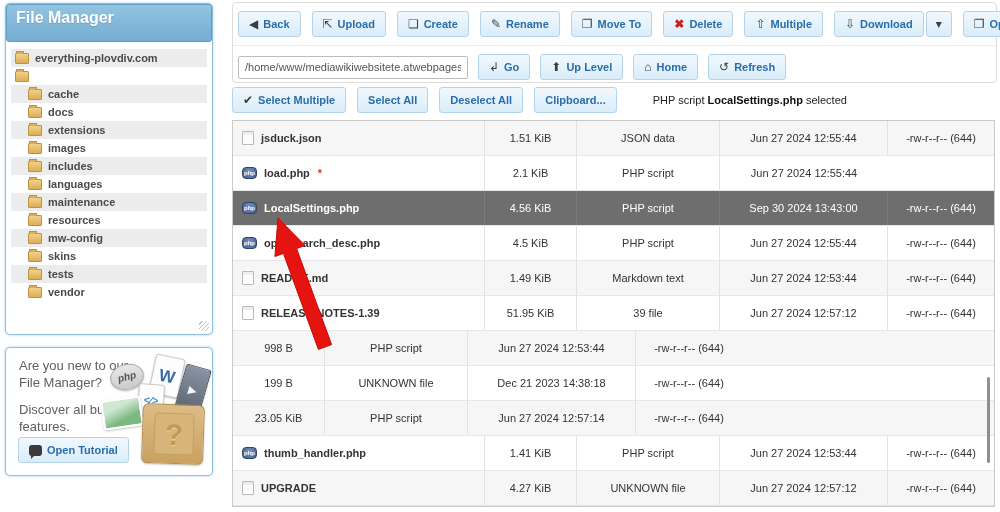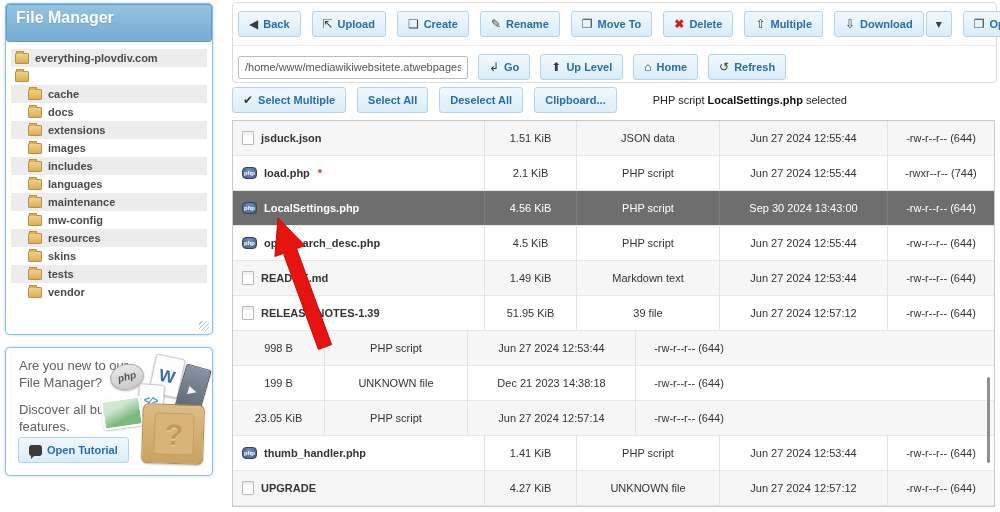--- a/index.html
+++ b/index.html
@@ -133,25 +133,25 @@
     <div class="tree-item lvl1">
         <span class="folder-icon"></span>
         <span>languages</span>
       </div>
     <div class="tree-item lvl1">
         <span class="folder-icon"></span>
         <span>maintenance</span>
       </div>
     <div class="tree-item lvl1">
         <span class="folder-icon"></span>
+        <span>resources</span>
+      </div>
+    <div class="tree-item lvl1">
+        <span class="folder-icon"></span>
         <span>mw-config</span>
-      </div>
-    <div class="tree-item lvl1">
-        <span class="folder-icon"></span>
-        <span>resources</span>
       </div>
     <div class="tree-item lvl1">
         <span class="folder-icon"></span>
         <span>skins</span>
       </div>
     <div class="tree-item lvl1">
         <span class="folder-icon"></span>
         <span>tests</span>
       </div>
     <div class="tree-item lvl1">
@@ -284,21 +284,20 @@
   </div>
   <div class="frow">
     <div class="fcell c-name">
         <span class="php-icon">php</span>
         <span>load.php</span>
         <span class="flag">*</span>
       </div>
     <div class="fcell c-size">2.1 KiB</div>
     <div class="fcell c-type">PHP script</div>
     <div class="fcell c-date">Jun 27 2024 12:55:44</div>
-    <div class="fcell c-perm">-rwxr--r-- (744)</div>
   </div>
   <div class="frow selected">
     <div class="fcell c-name">
         <span class="php-icon">php</span>
         <span>LocalSettings.php</span>
       </div>
     <div class="fcell c-size">4.56 KiB</div>
     <div class="fcell c-type">PHP script</div>
     <div class="fcell c-date">Sep 30 2024 13:43:00</div>
     <div class="fcell c-perm">-rw-r--r-- (644)</div>

